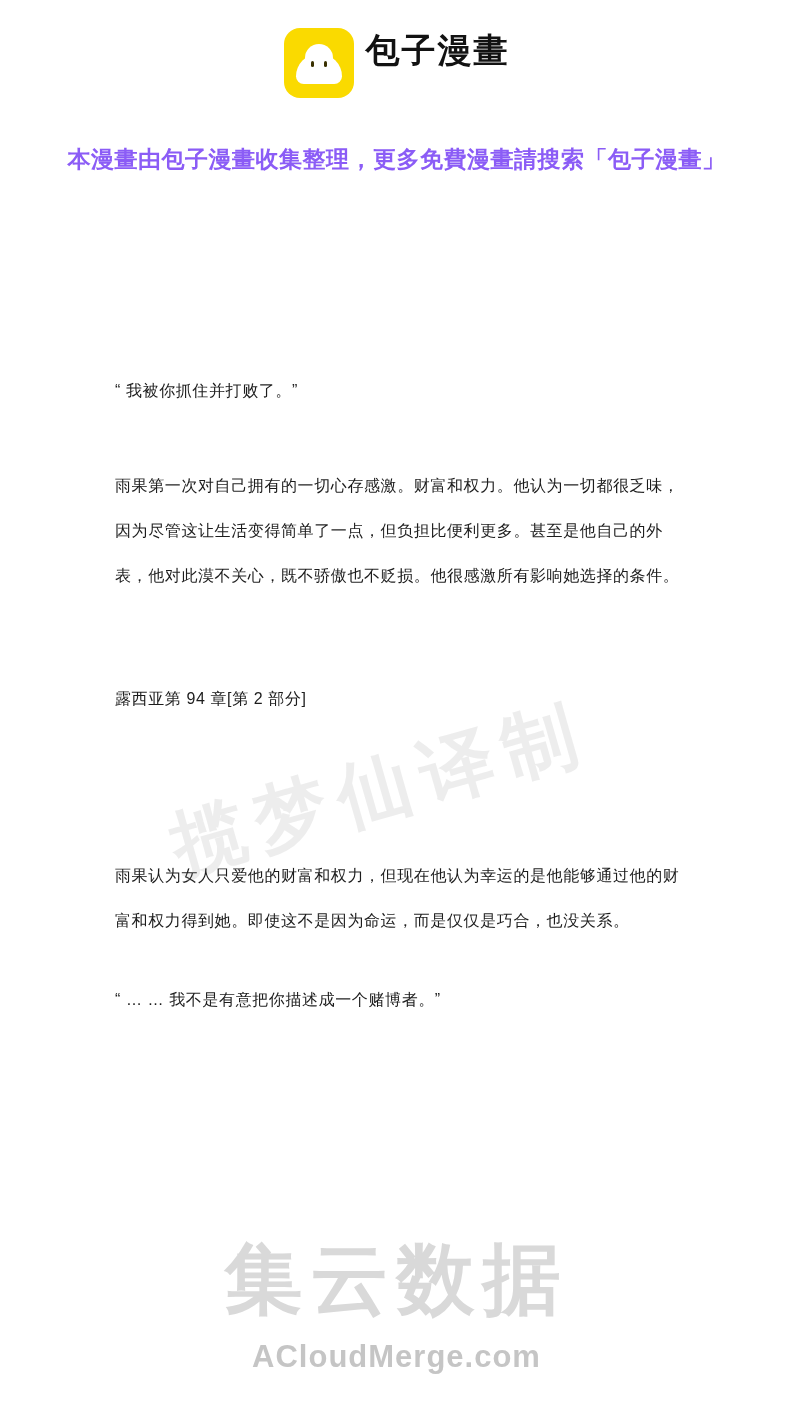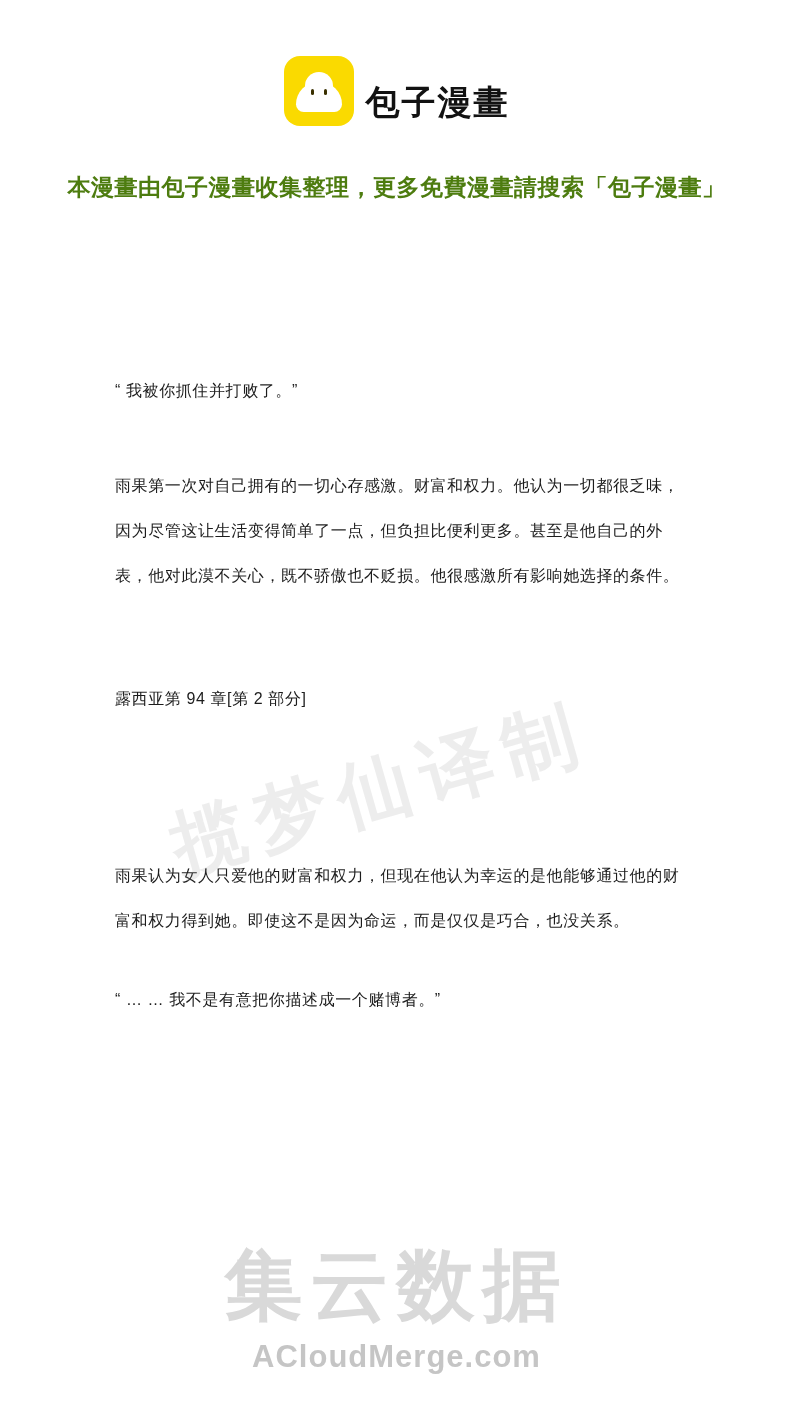--- a/index.html
+++ b/index.html
@@ -11,23 +11,23 @@
     width: 793px;
     height: 1401px;
     position: relative;
     overflow: hidden;
     font-family: "Liberation Sans", sans-serif;
     color: #1a1a1a;
   }
 
   
   .header {
-    padding-top: 56px;
+    padding-top: 28px;
     display: flex;
-    align-items: flex-end;
+    align-items: flex-start;
     justify-content: center;
     gap: 12px;
   }
   .logo-mark {
     width: 70px;
     height: 70px;
     border-radius: 16px;
     background: #fada00;
     position: relative;
     flex: none;
@@ -74,21 +74,21 @@
     letter-spacing: 2px;
     color: #121212;
   }
 
   
   .promo {
     margin-top: 46px;
     text-align: center;
     font-size: 23px;
     font-weight: bold;
-    color: #4d7c0f;
+    color: #8b5cf6;
     letter-spacing: 0.5px;
   }
 
   
   .content {
     position: absolute;
     left: 115px;
     top: 368px;
     width: 580px;
   }
@@ -124,21 +124,21 @@
     right: 0;
     bottom: 26px;
     text-align: center;
     pointer-events: none;
   }
   .wm-cn {
     font-size: 78px;
     font-weight: bold;
     letter-spacing: 8px;
     color: rgba(120,120,120,0.28);
-    font-family: Liberation Serif, serif;
+    font-family: Liberation Mono, monospace;
     line-height: 1.05;
   }
   .wm-en {
     font-size: 31px;
     font-weight: bold;
     letter-spacing: 1px;
     color: rgba(150,150,150,0.55);
     margin-top: 12px;
   }
 </style>

